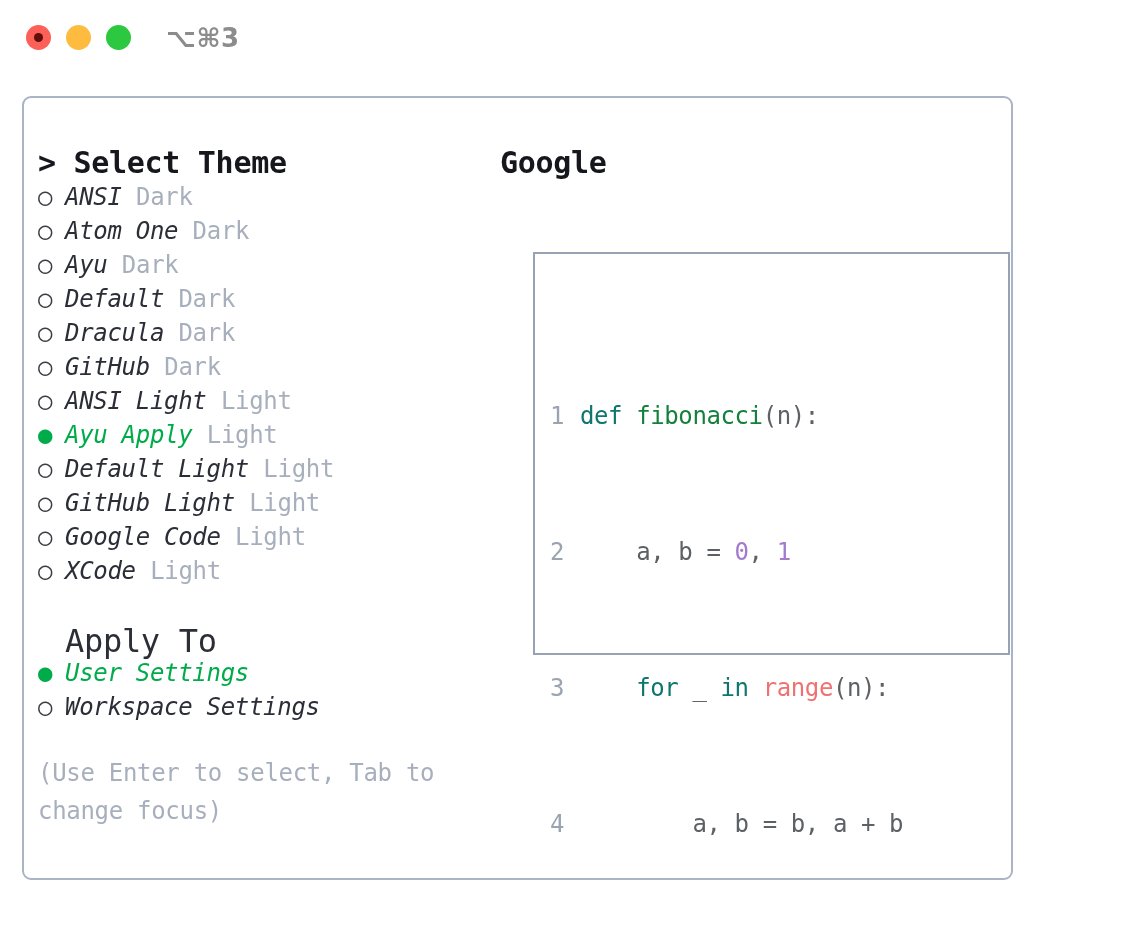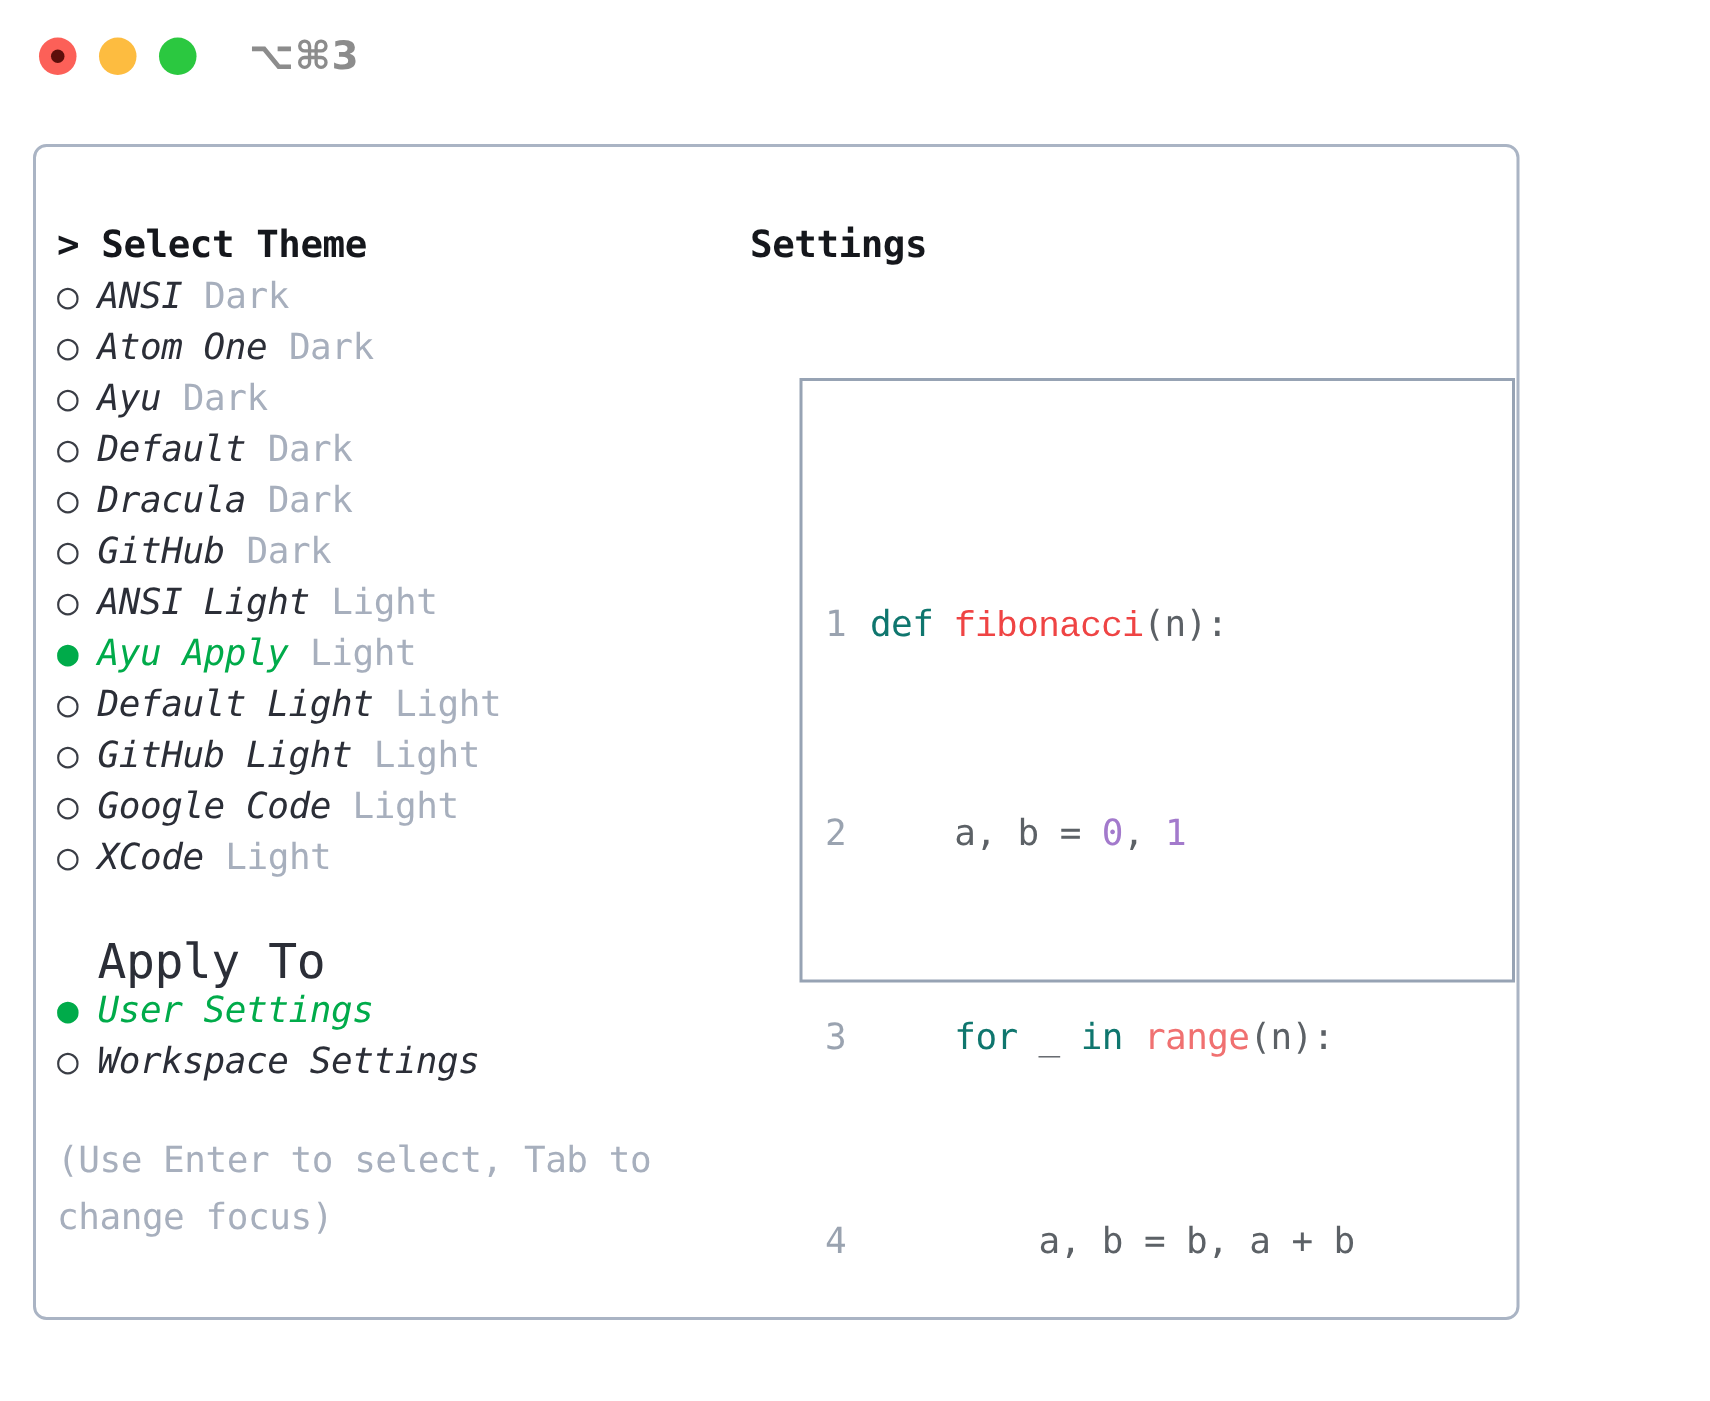--- a/index.html
+++ b/index.html
@@ -90,21 +90,21 @@
     width: 440px;
   }
   .col-right {
     position: absolute;
     left: 476px;
     top: 48px;
     width: 500px;
   }
 
   .section-title {
-    font-size: 25px;
+    font-size: 30px;
     font-weight: bold;
     color: #15171c;
     letter-spacing: -0.3px;
     white-space: pre;
     line-height: 34px;
   }
 
   
   .opt-list { margin: 0; padding: 0; }
 
@@ -174,21 +174,21 @@
     letter-spacing: -0.4px;
     white-space: pre;
   }
   .code .ln {
     display: inline-block;
     width: 30px;
     color: #9aa3b0;
     text-align: left;
   }
   .k   { color: #0f766e; }   
-  .fn  { color: #ef4444; font-family: Liberation Mono, monospace; }   
+  .fn  { color: #15803d; }   
   .num { color: #a37acc; }   
   .bi  { color: #f07171; }   
   .pl  { color: #5c6166; }
 </style>
 </head>
 <body>
 
 <div class="window">
 
   <div class="titlebar">
@@ -296,21 +296,21 @@
         <div class="opt">
           <span class="bullet">○</span>
           <span class="opt-label">Workspace Settings</span>
         </div>
       </div>
 
       <div class="hint">(Use Enter to select, Tab to change focus)</div>
     </div>
 
     <div class="col-right">
-      <div class="section-title">Settings</div>
+      <div class="section-title">Google</div>
 
       <div class="preview-box">
         <div class="code">
 
           <div><span class="ln">1</span><span class="k">def </span><span class="fn">fibonacci</span><span class="pl">(n):</span></div>
 
           <div><span class="ln">2</span><span class="pl">    a, b = </span><span class="num">0</span><span class="pl">, </span><span class="num">1</span></div>
 
           <div><span class="ln">3</span><span class="pl">    </span><span class="k">for</span><span class="pl"> _ </span><span class="k">in</span><span class="pl"> </span><span class="bi">range</span><span class="pl">(n):</span></div>
 

